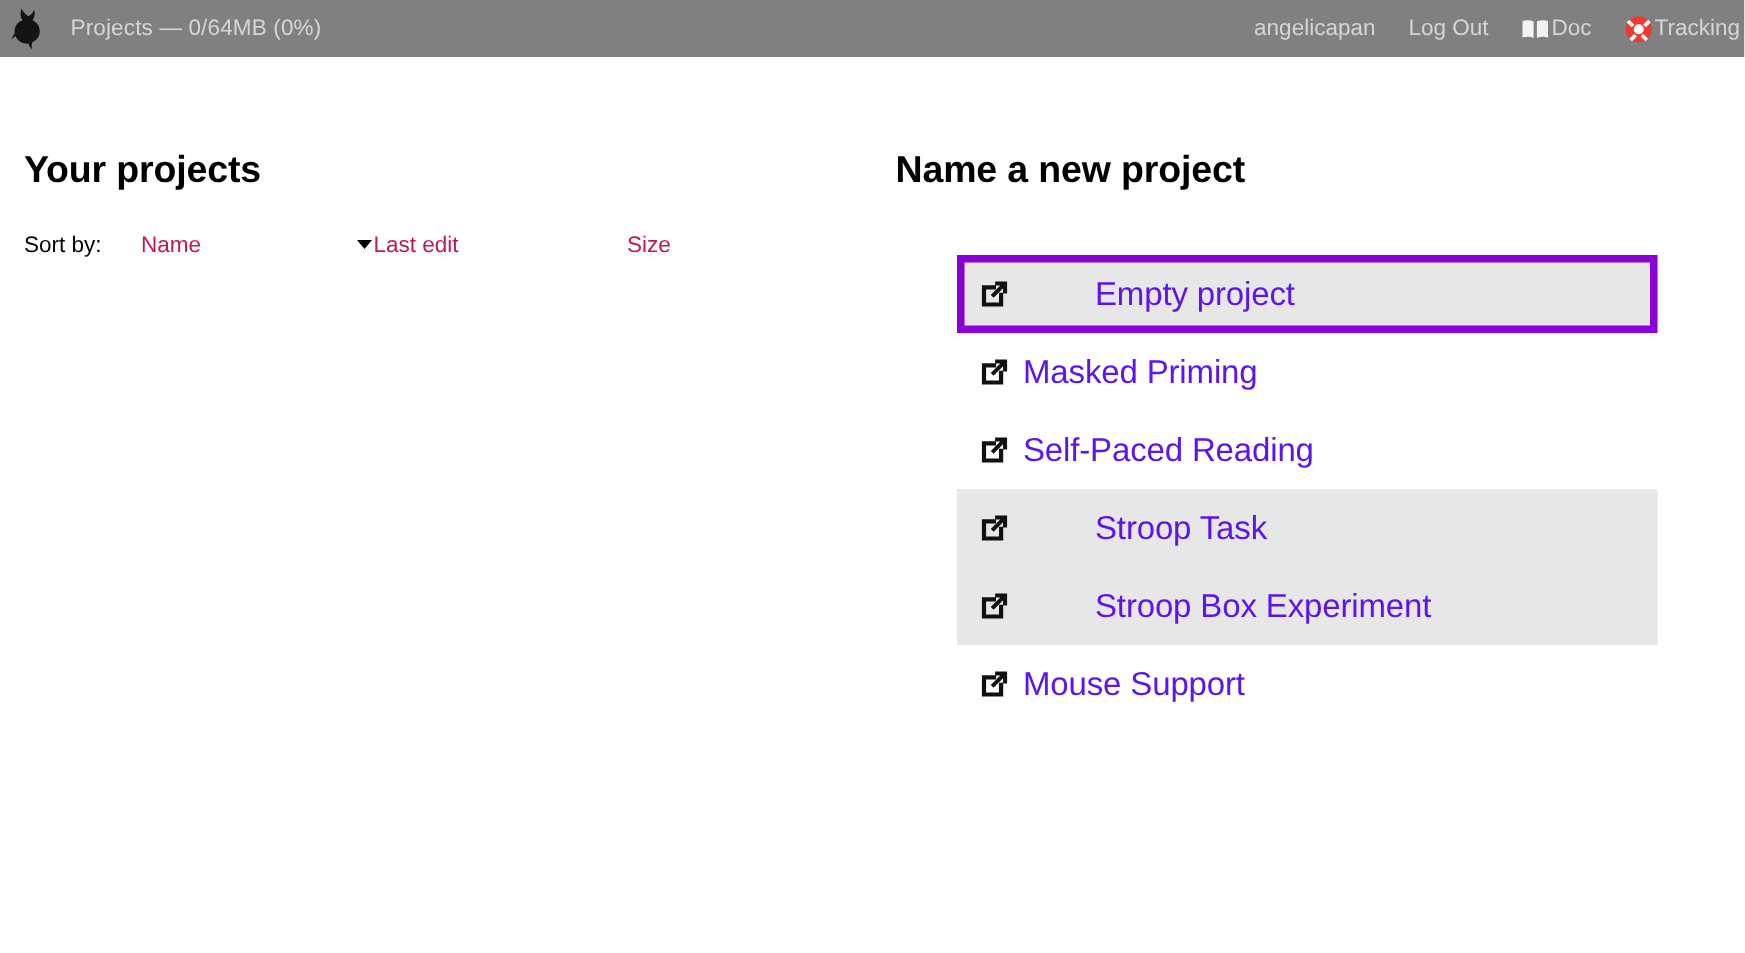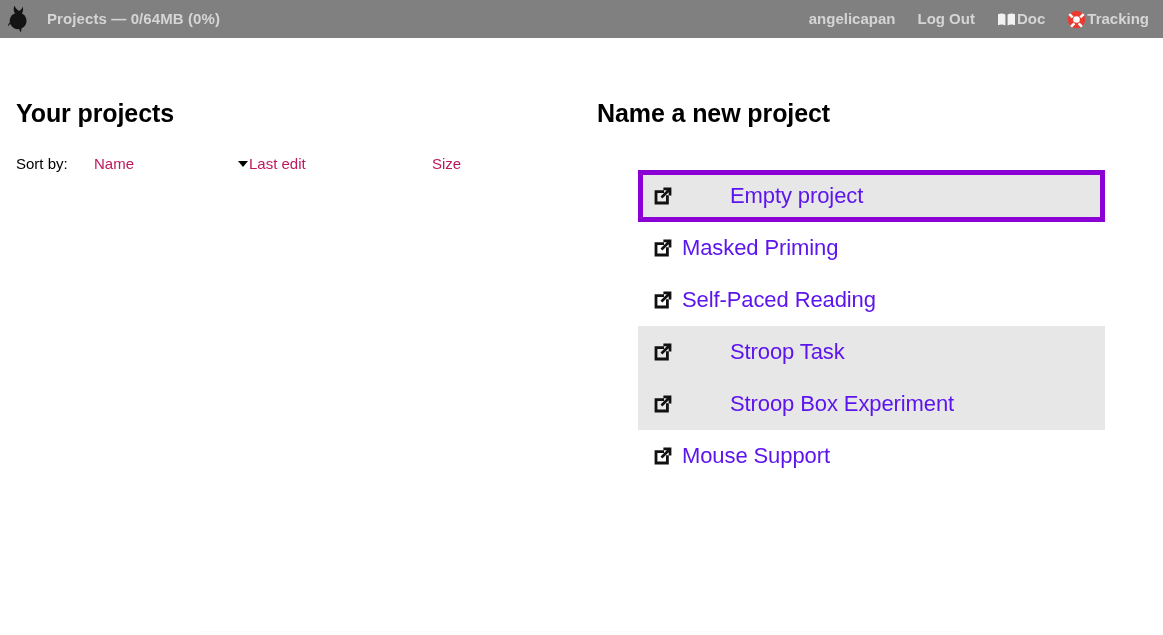--- a/index.html
+++ b/index.html
@@ -19,21 +19,20 @@
   
   #topbar {
     position: absolute;
     top: 0; left: 0;
     width: 1163px;
     height: 38px;
     background: #808080;
     display: flex;
     align-items: center;
     box-sizing: border-box;
-    font-weight: bold;
   }
   .nav-left {
     display: flex;
     align-items: center;
     height: 38px;
   }
   .brand-logo {
     width: 38px;
     height: 38px;
     display: flex;
@@ -51,21 +50,21 @@
     letter-spacing: 0.1px;
     padding-left: 9px;
   }
 
   .nav-right {
     position: absolute;
     right: 0;
     top: 0;
     height: 38px;
     display: flex;
-    padding-right: 14px;
+    padding-right: 3px;
   }
   .nav-item {
     color: #d5d5d5;
     font-size: 15px;
     line-height: 38px;
     text-decoration: none;
     white-space: nowrap;
     margin-left: 22px;
     display: flex;
     align-items: center;
@@ -125,21 +124,21 @@
   .sort-label { position: absolute; left: 0; top: 0; }
   .sort-opt {
     position: absolute;
     top: 0;
     color: #be185d;
     text-decoration: none;
     cursor: pointer;
   }
   .sort-opt.c-name { left: 78px; }
   .sort-opt.c-lastedit { left: 222px; }
-  .sort-opt.c-size { left: 416px; }
+  .sort-opt.c-size { left: 402px; }
   .caret-down {
     display: inline-block;
     width: 0; height: 0;
     border-left: 5px solid transparent;
     border-right: 5px solid transparent;
     border-top: 6px solid #000;
     vertical-align: 2px;
     margin-right: 1px;
   }
 

